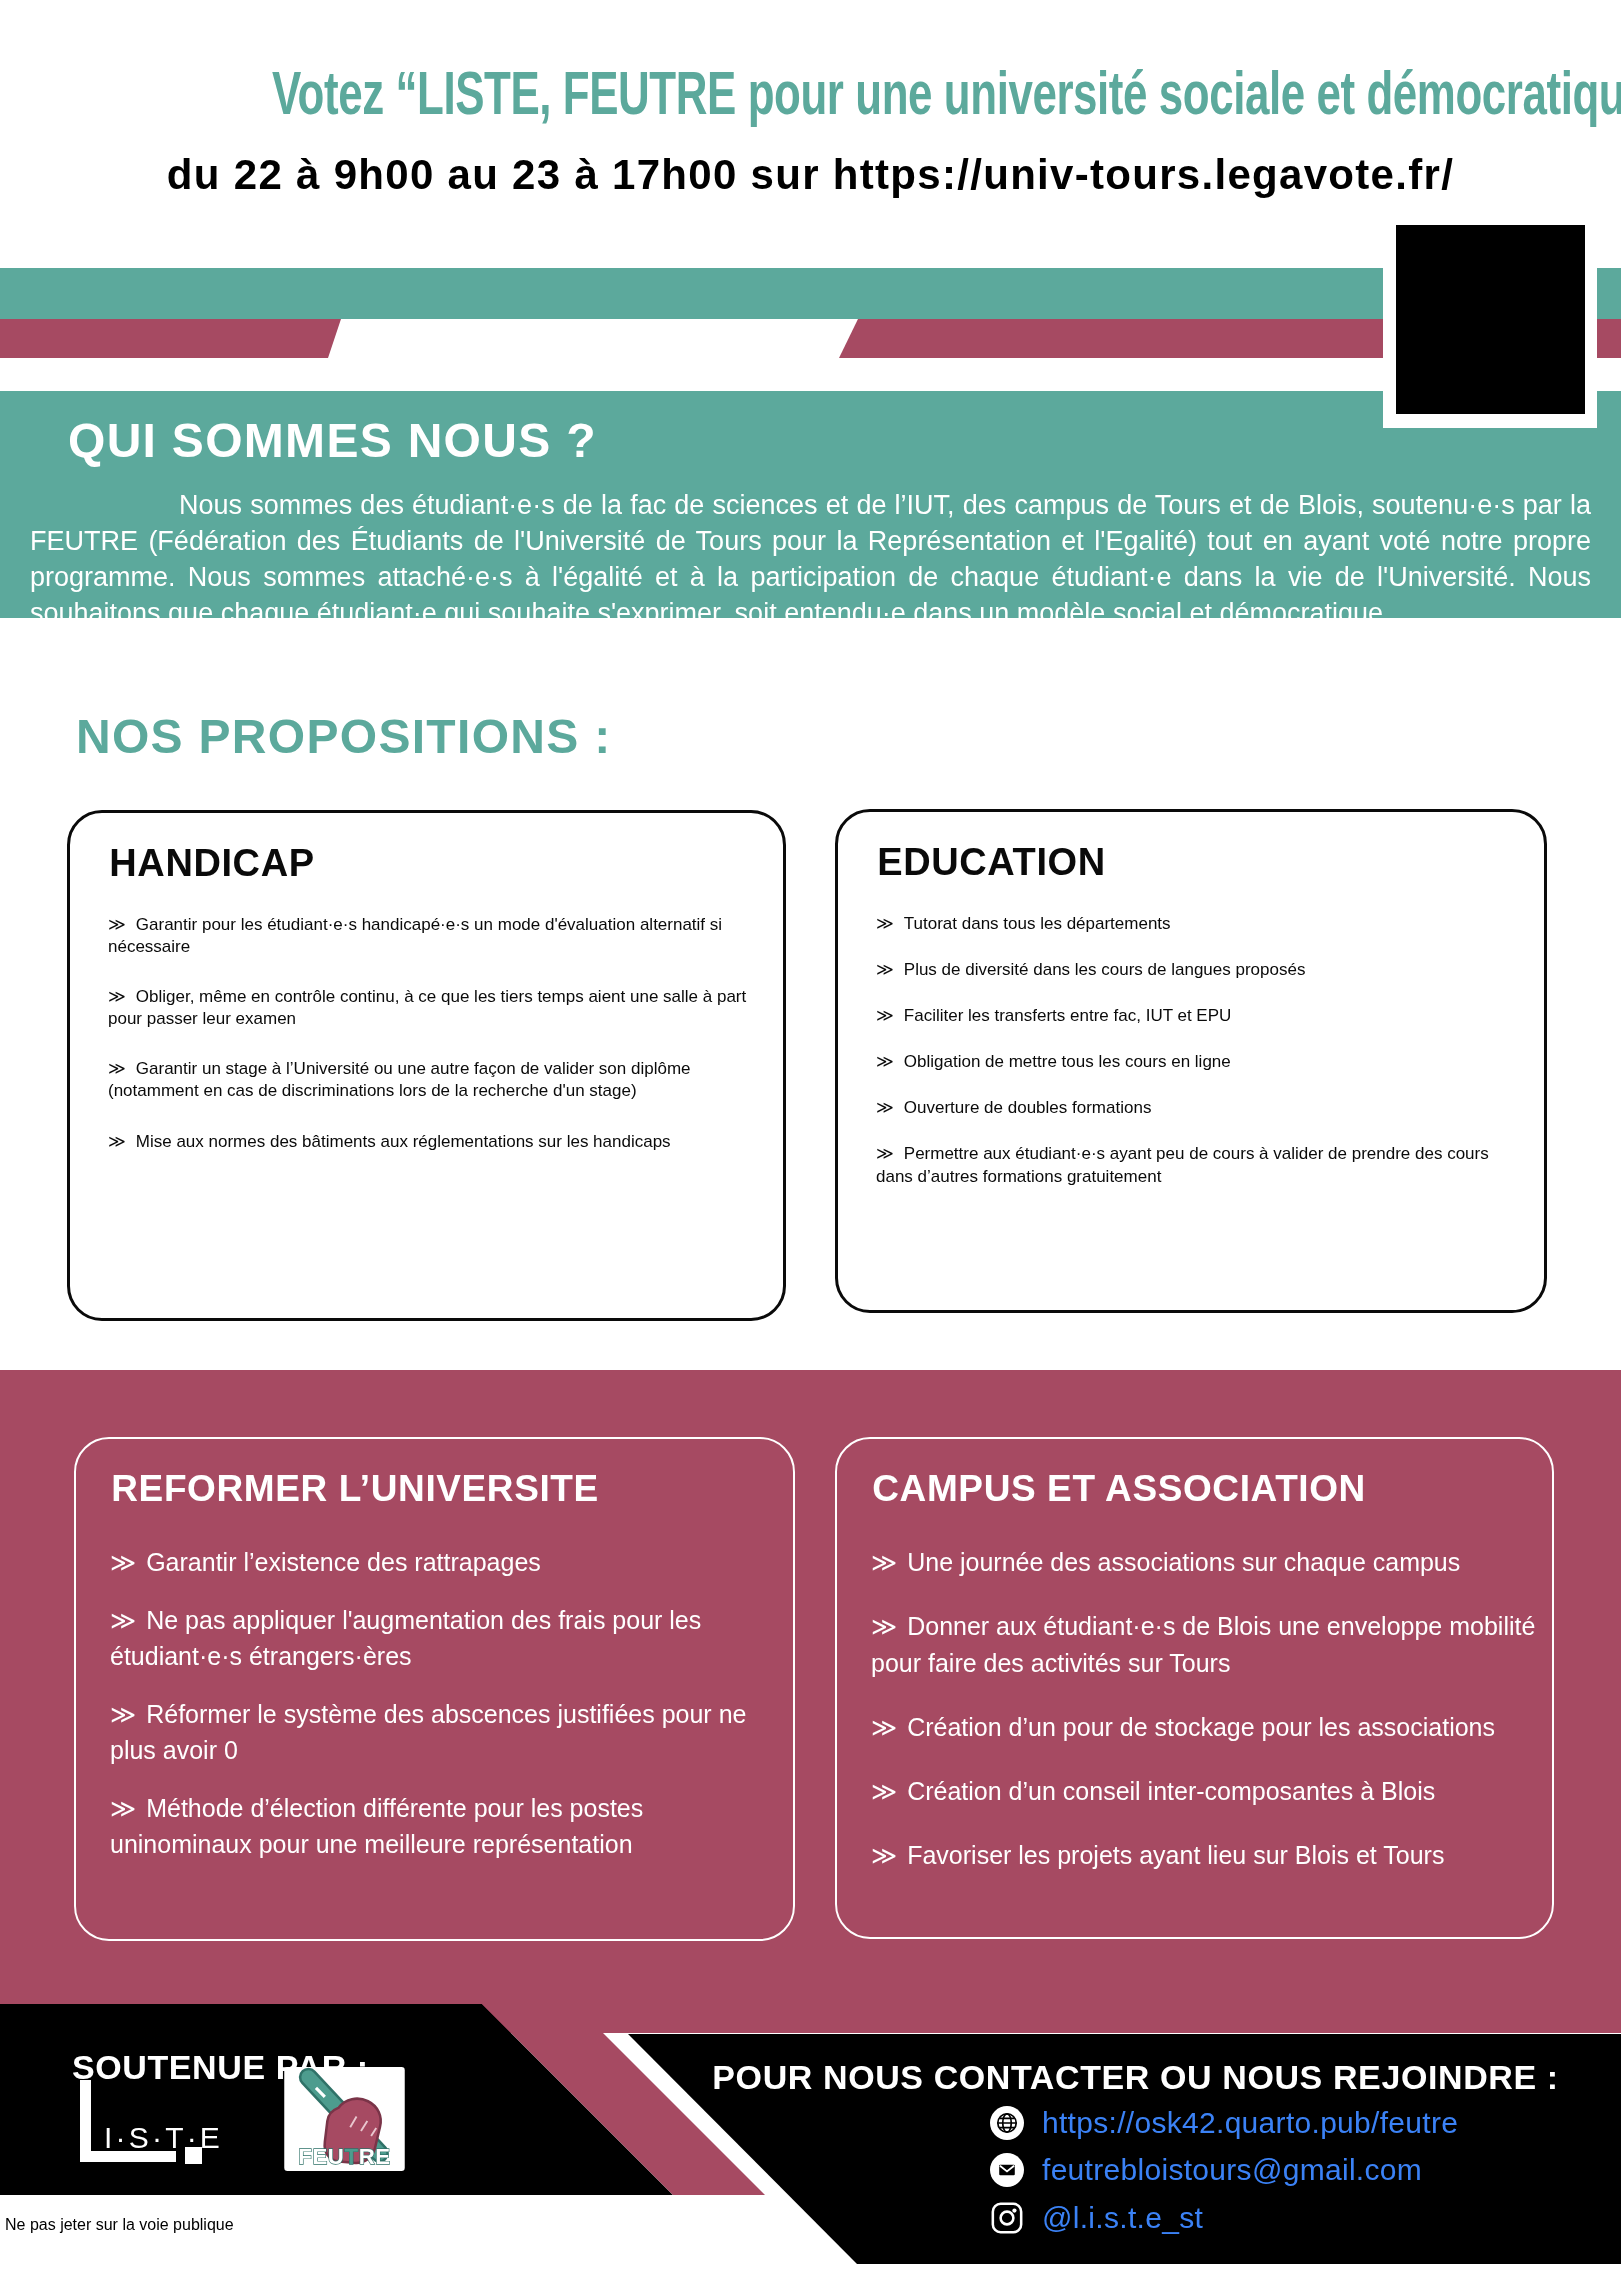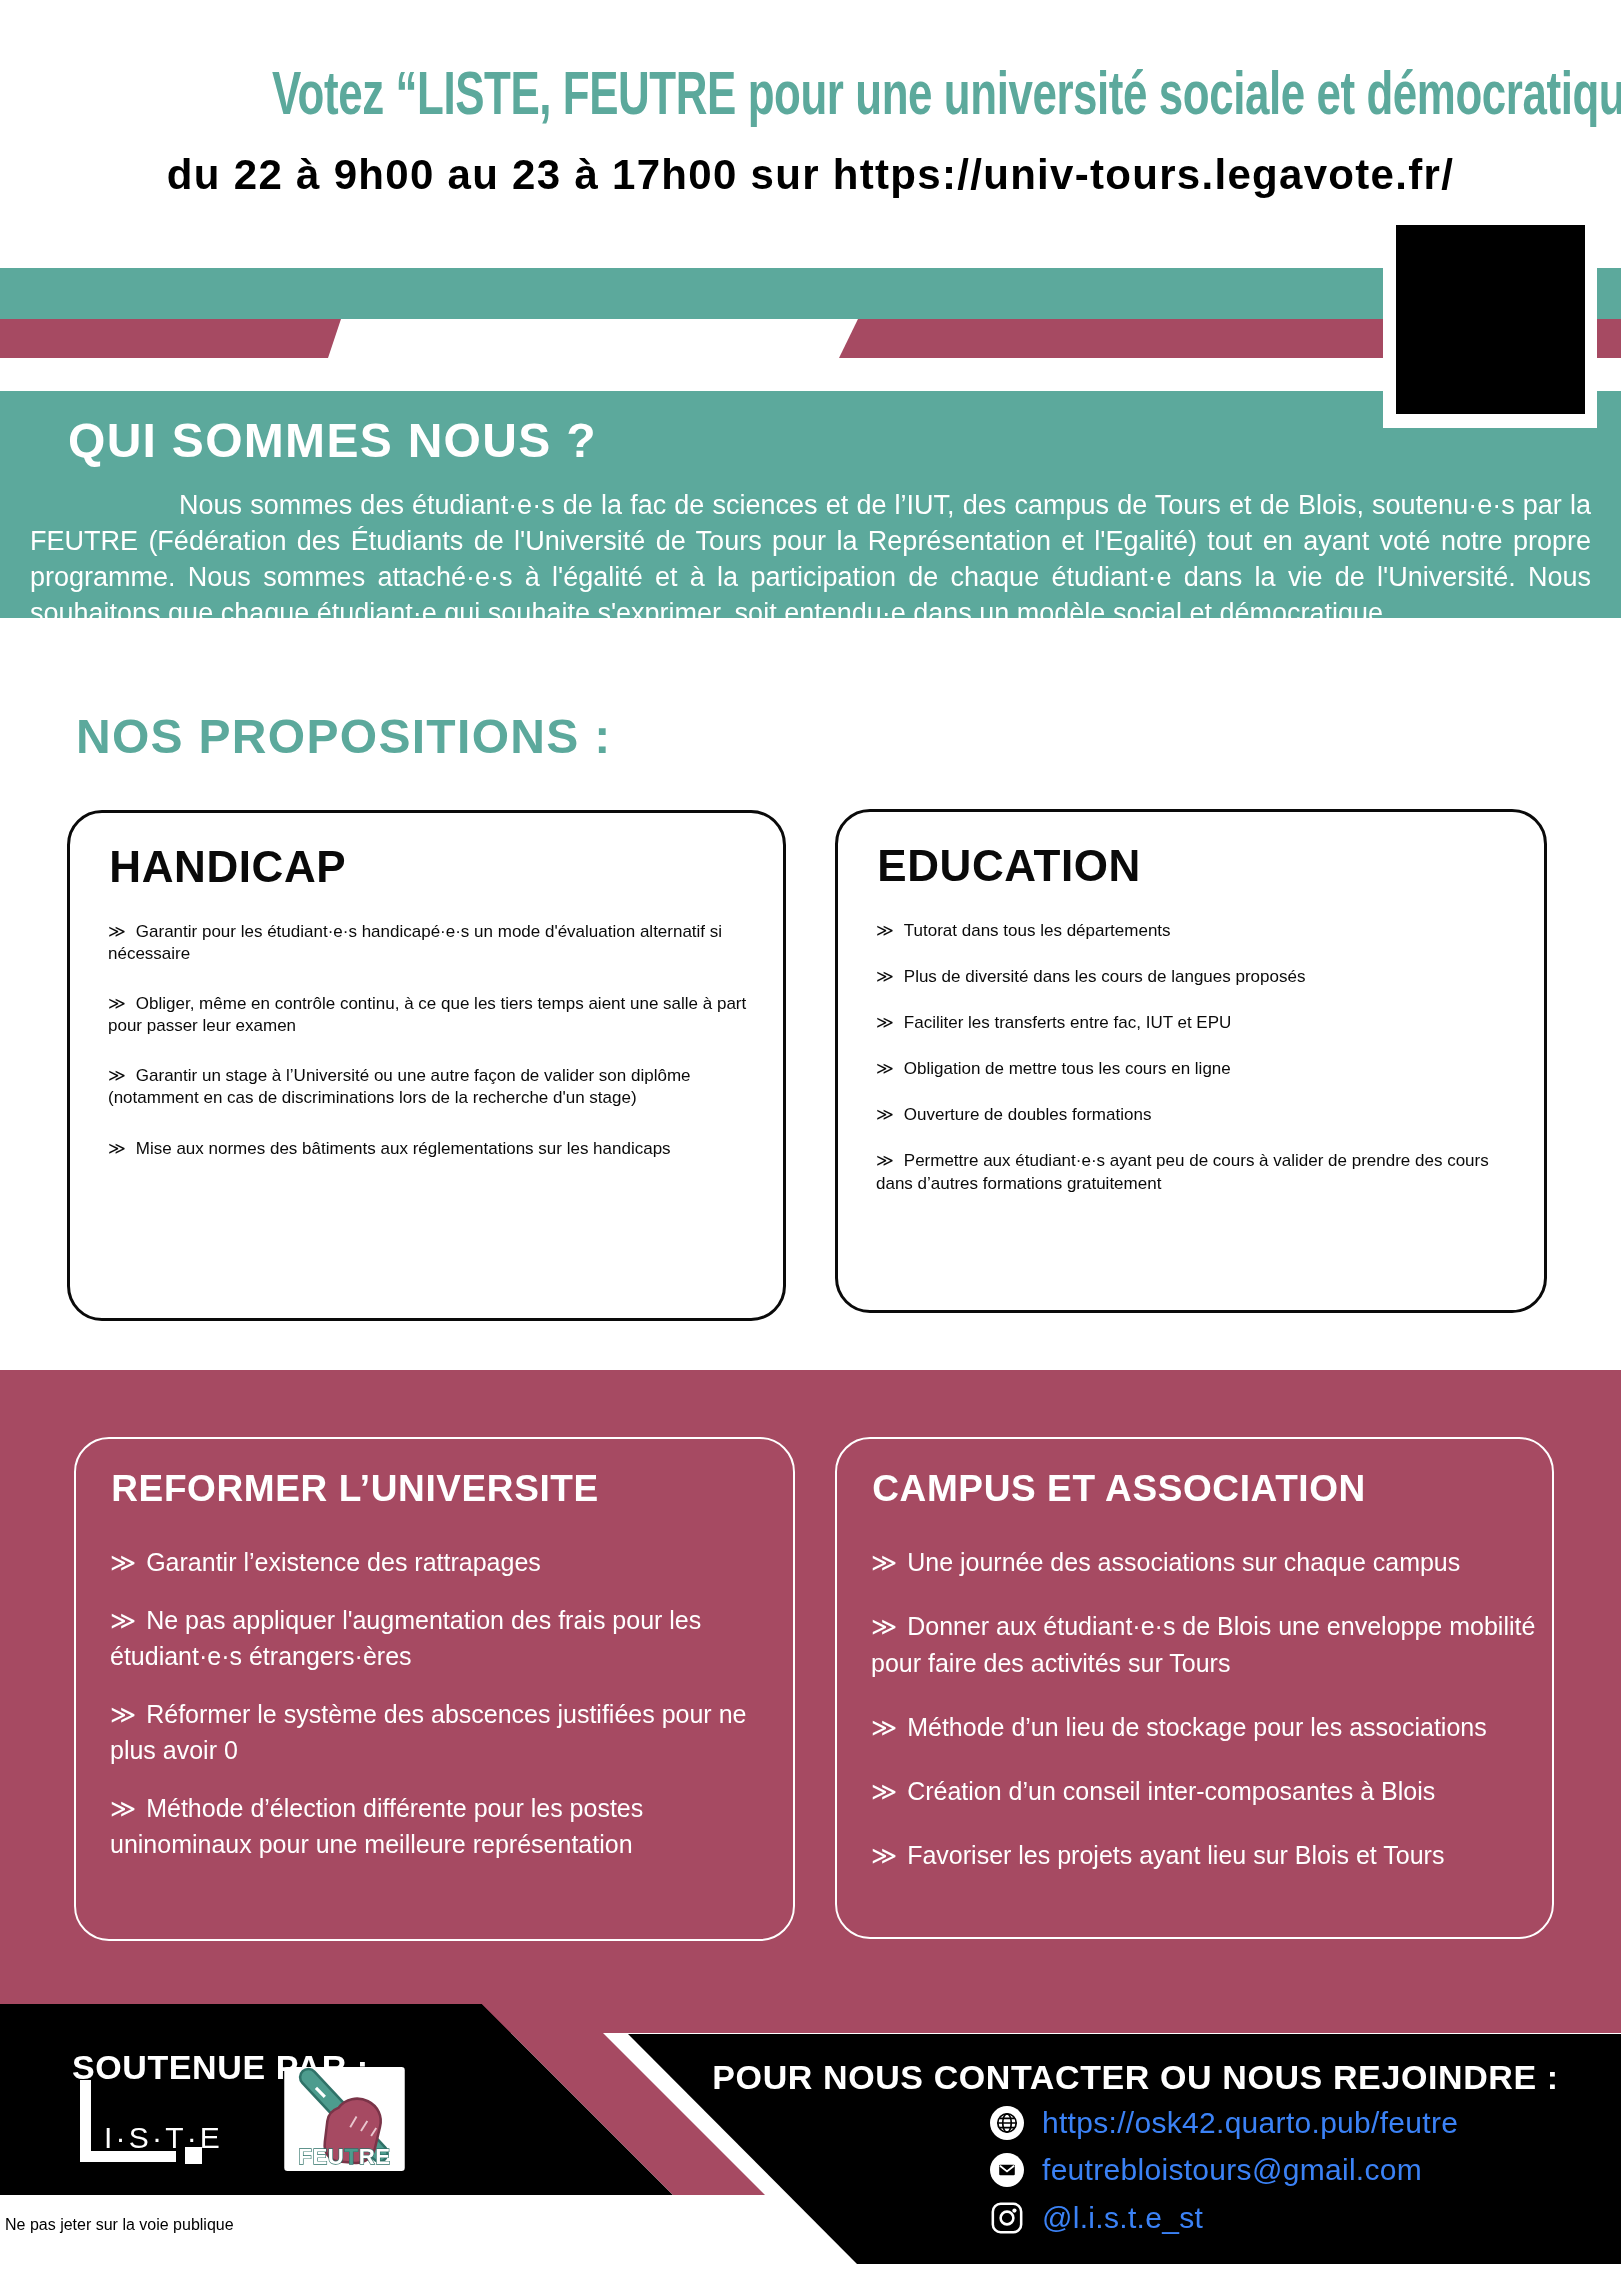--- a/index.html
+++ b/index.html
@@ -42,21 +42,21 @@
   .who-paragraph{
     position:absolute;left:30px;top:96px;width:1561px;color:#fff;
     font-size:27px;line-height:36px;text-align:justify;text-indent:149px;
   }
   
   .props-heading{
     position:absolute;left:76px;top:709px;font-size:48px;font-weight:700;
     letter-spacing:1.3px;color:var(--teal);white-space:nowrap;
   }
   .card{position:absolute;box-sizing:border-box;border-radius:35px;}
-  .card h3{margin:0 0 29px 1.3px;font-size:44px;font-weight:800;letter-spacing:0.6px;}
+  .card h3{margin:0 0 29px 1.3px;font-size:38px;font-weight:800;letter-spacing:0.6px;}
   .card-white{border:3.8px solid #0a0a0a;background:#fff;color:#0a0a0a;padding:29px 29px 0 38px;}
   .card-white .bullet-item{font-size:17px;line-height:1.3;margin-bottom:28px;}
   .card-maroon{border:2.5px solid #fff;background:transparent;color:#fff;padding:29px 11.4px 0 34px;}
   .card-maroon h3{margin-bottom:34px;font-size:37px;}
   .card-maroon .bullet-item{font-size:25px;line-height:1.45;margin-bottom:21.6px;}
   .card-handicap{left:67px;top:810px;width:719px;height:511px;}
   .card-education{left:835px;top:809px;width:712px;height:504px;}
   .card-education .bullet-item{margin-bottom:24px;}
   .card-reformer{left:74px;top:1437px;width:721px;height:504px;}
   .card-campus{left:835px;top:1437px;width:719px;height:502px;}
@@ -420,21 +420,21 @@
         <div class="bullet-item"><span class="chev">≫</span><span>Méthode d’élection différente pour les postes uninominaux pour une meilleure représentation</span></div>
       </div>
   </div>
 
   <div class="card card-maroon card-campus">
     <h3>CAMPUS ET ASSOCIATION</h3>
     <div class="items">
 
     <div class="bullet-item"><span class="chev">≫</span><span>Une journée des associations sur chaque campus</span></div>
         <div class="bullet-item"><span class="chev">≫</span><span>Donner aux étudiant·e·s de Blois une enveloppe mobilité pour faire des activités sur Tours</span></div>
-        <div class="bullet-item"><span class="chev">≫</span><span>Méthode d’un lieu de stockage pour les associations</span></div>
+        <div class="bullet-item"><span class="chev">≫</span><span>Création d’un pour de stockage pour les associations</span></div>
         <div class="bullet-item"><span class="chev">≫</span><span>Création d’un conseil inter-composantes à Blois</span></div>
         <div class="bullet-item"><span class="chev">≫</span><span>Favoriser les projets ayant lieu sur Blois et Tours</span></div>
       </div>
   </div>
 
   <div class="footer">
     <div class="footer-black-left"></div>
     <div class="footer-maroon-slash"></div>
     <div class="footer-black-right"></div>
 

